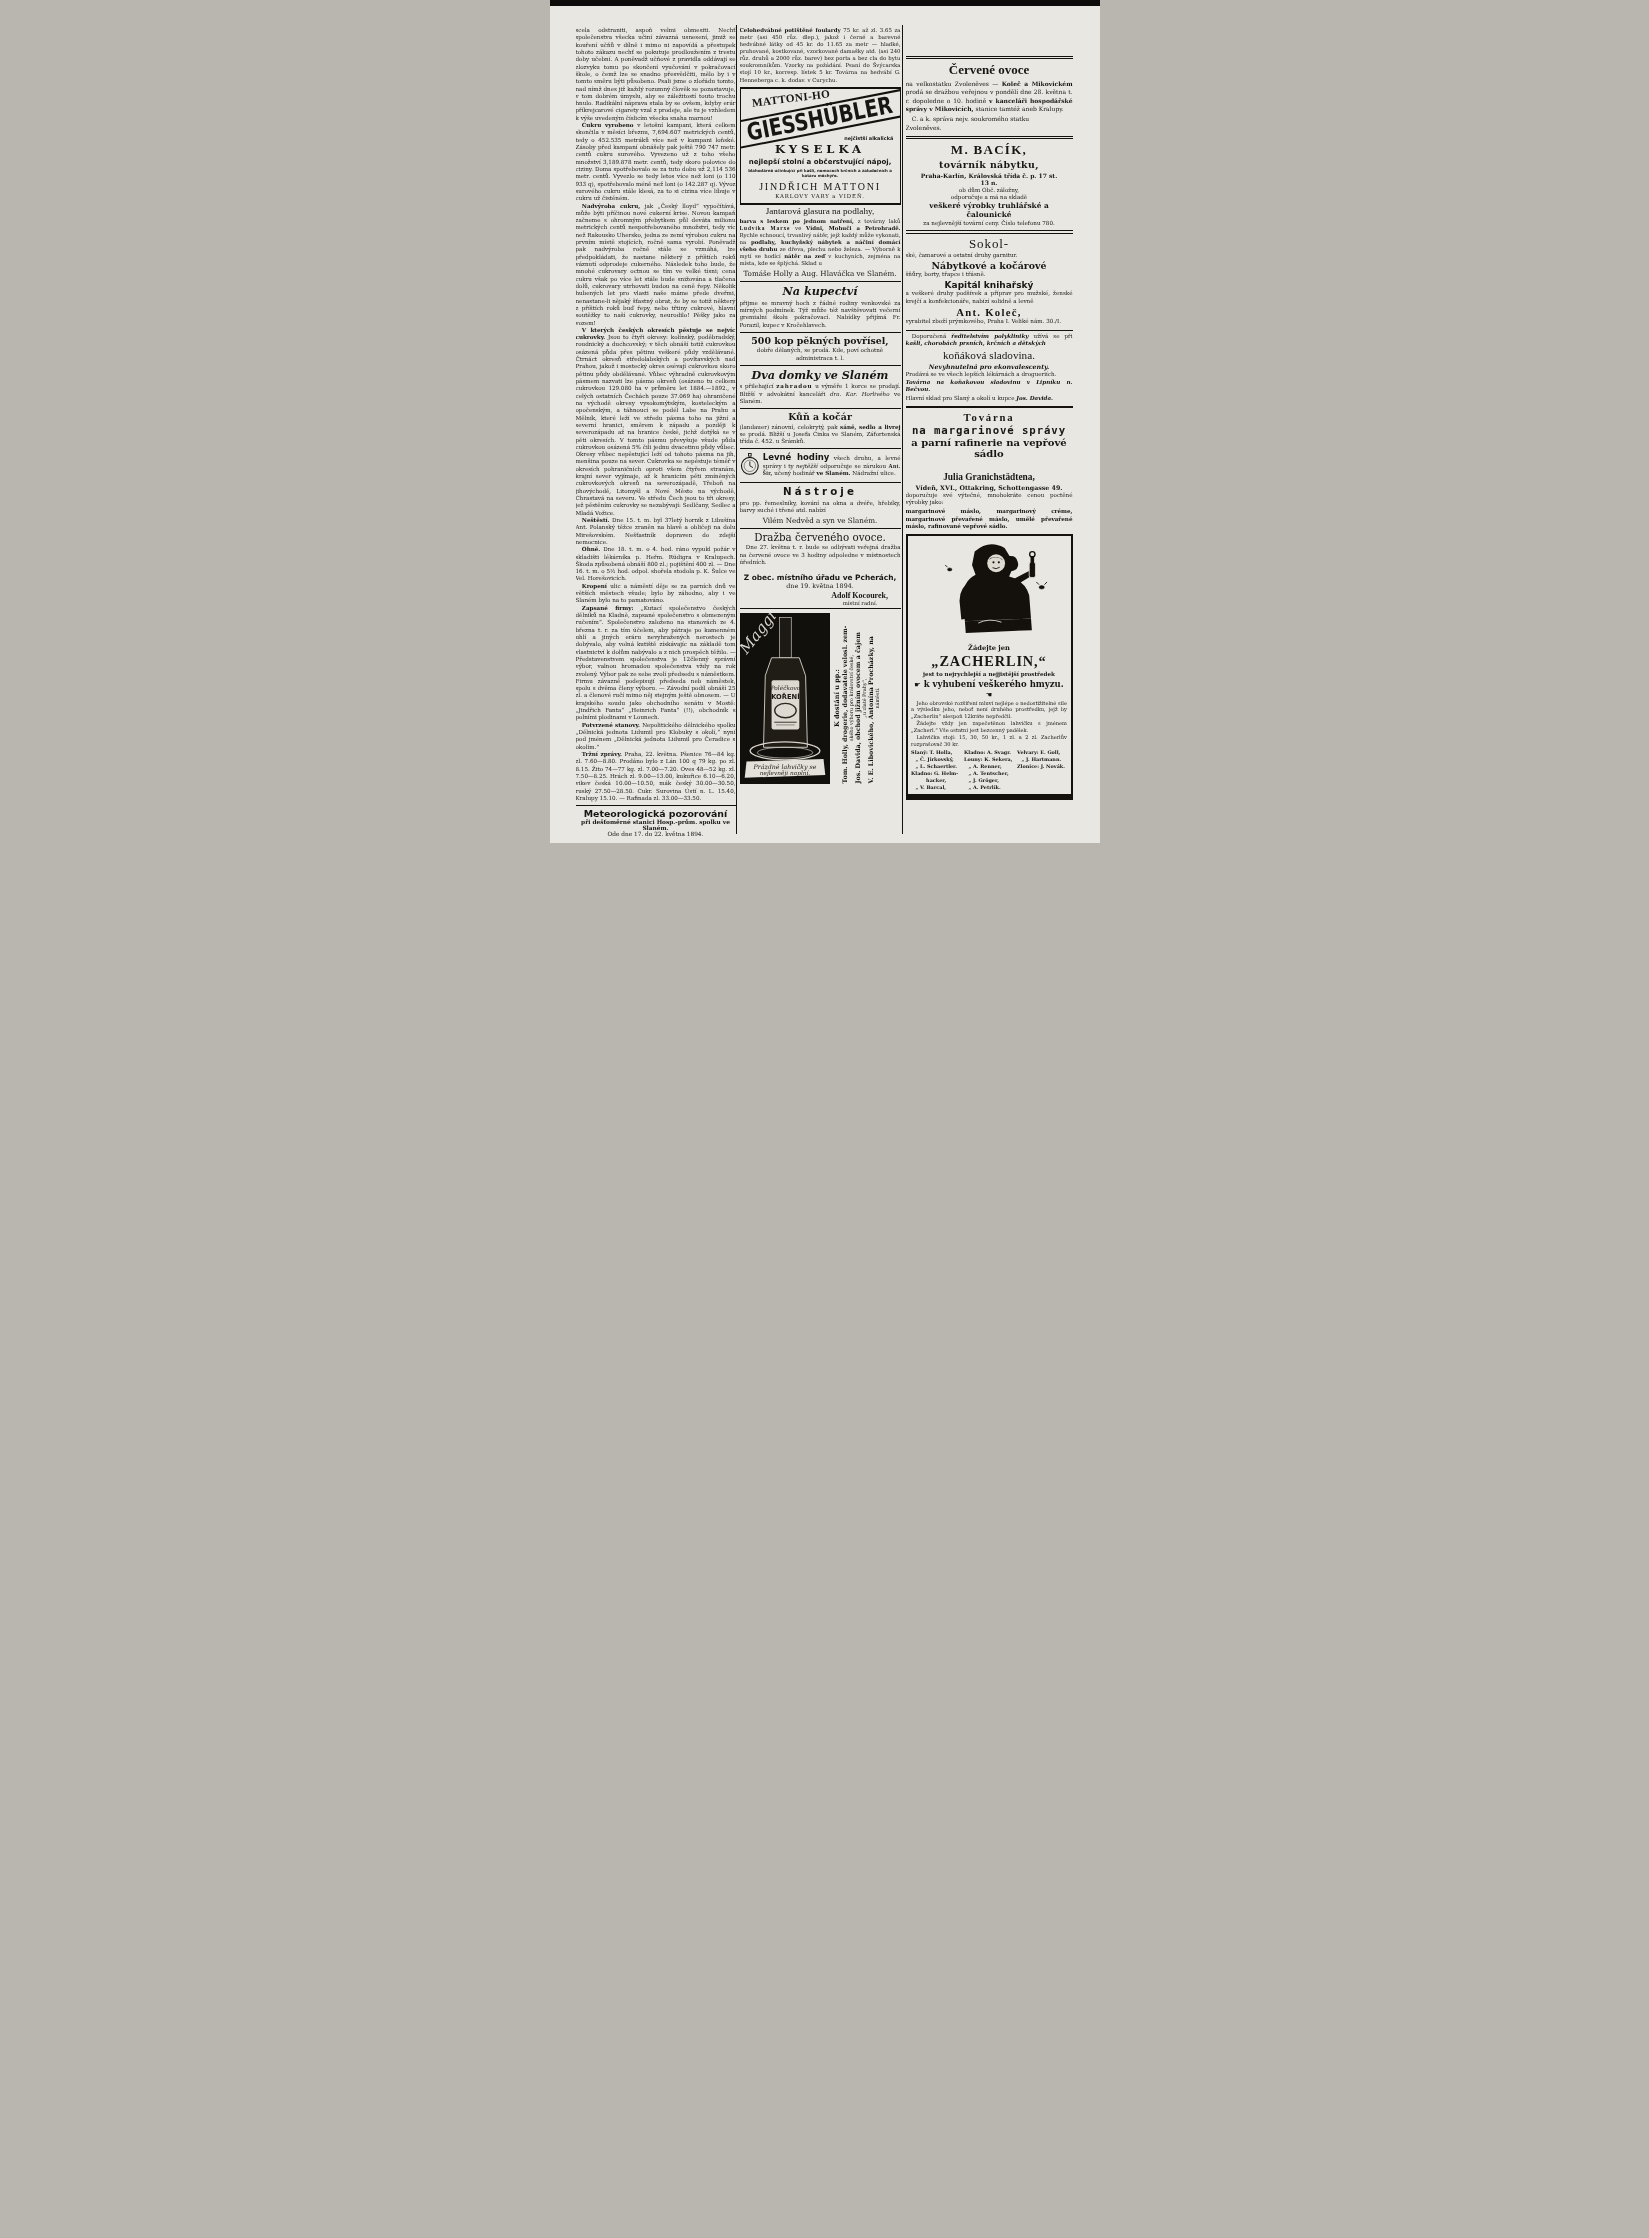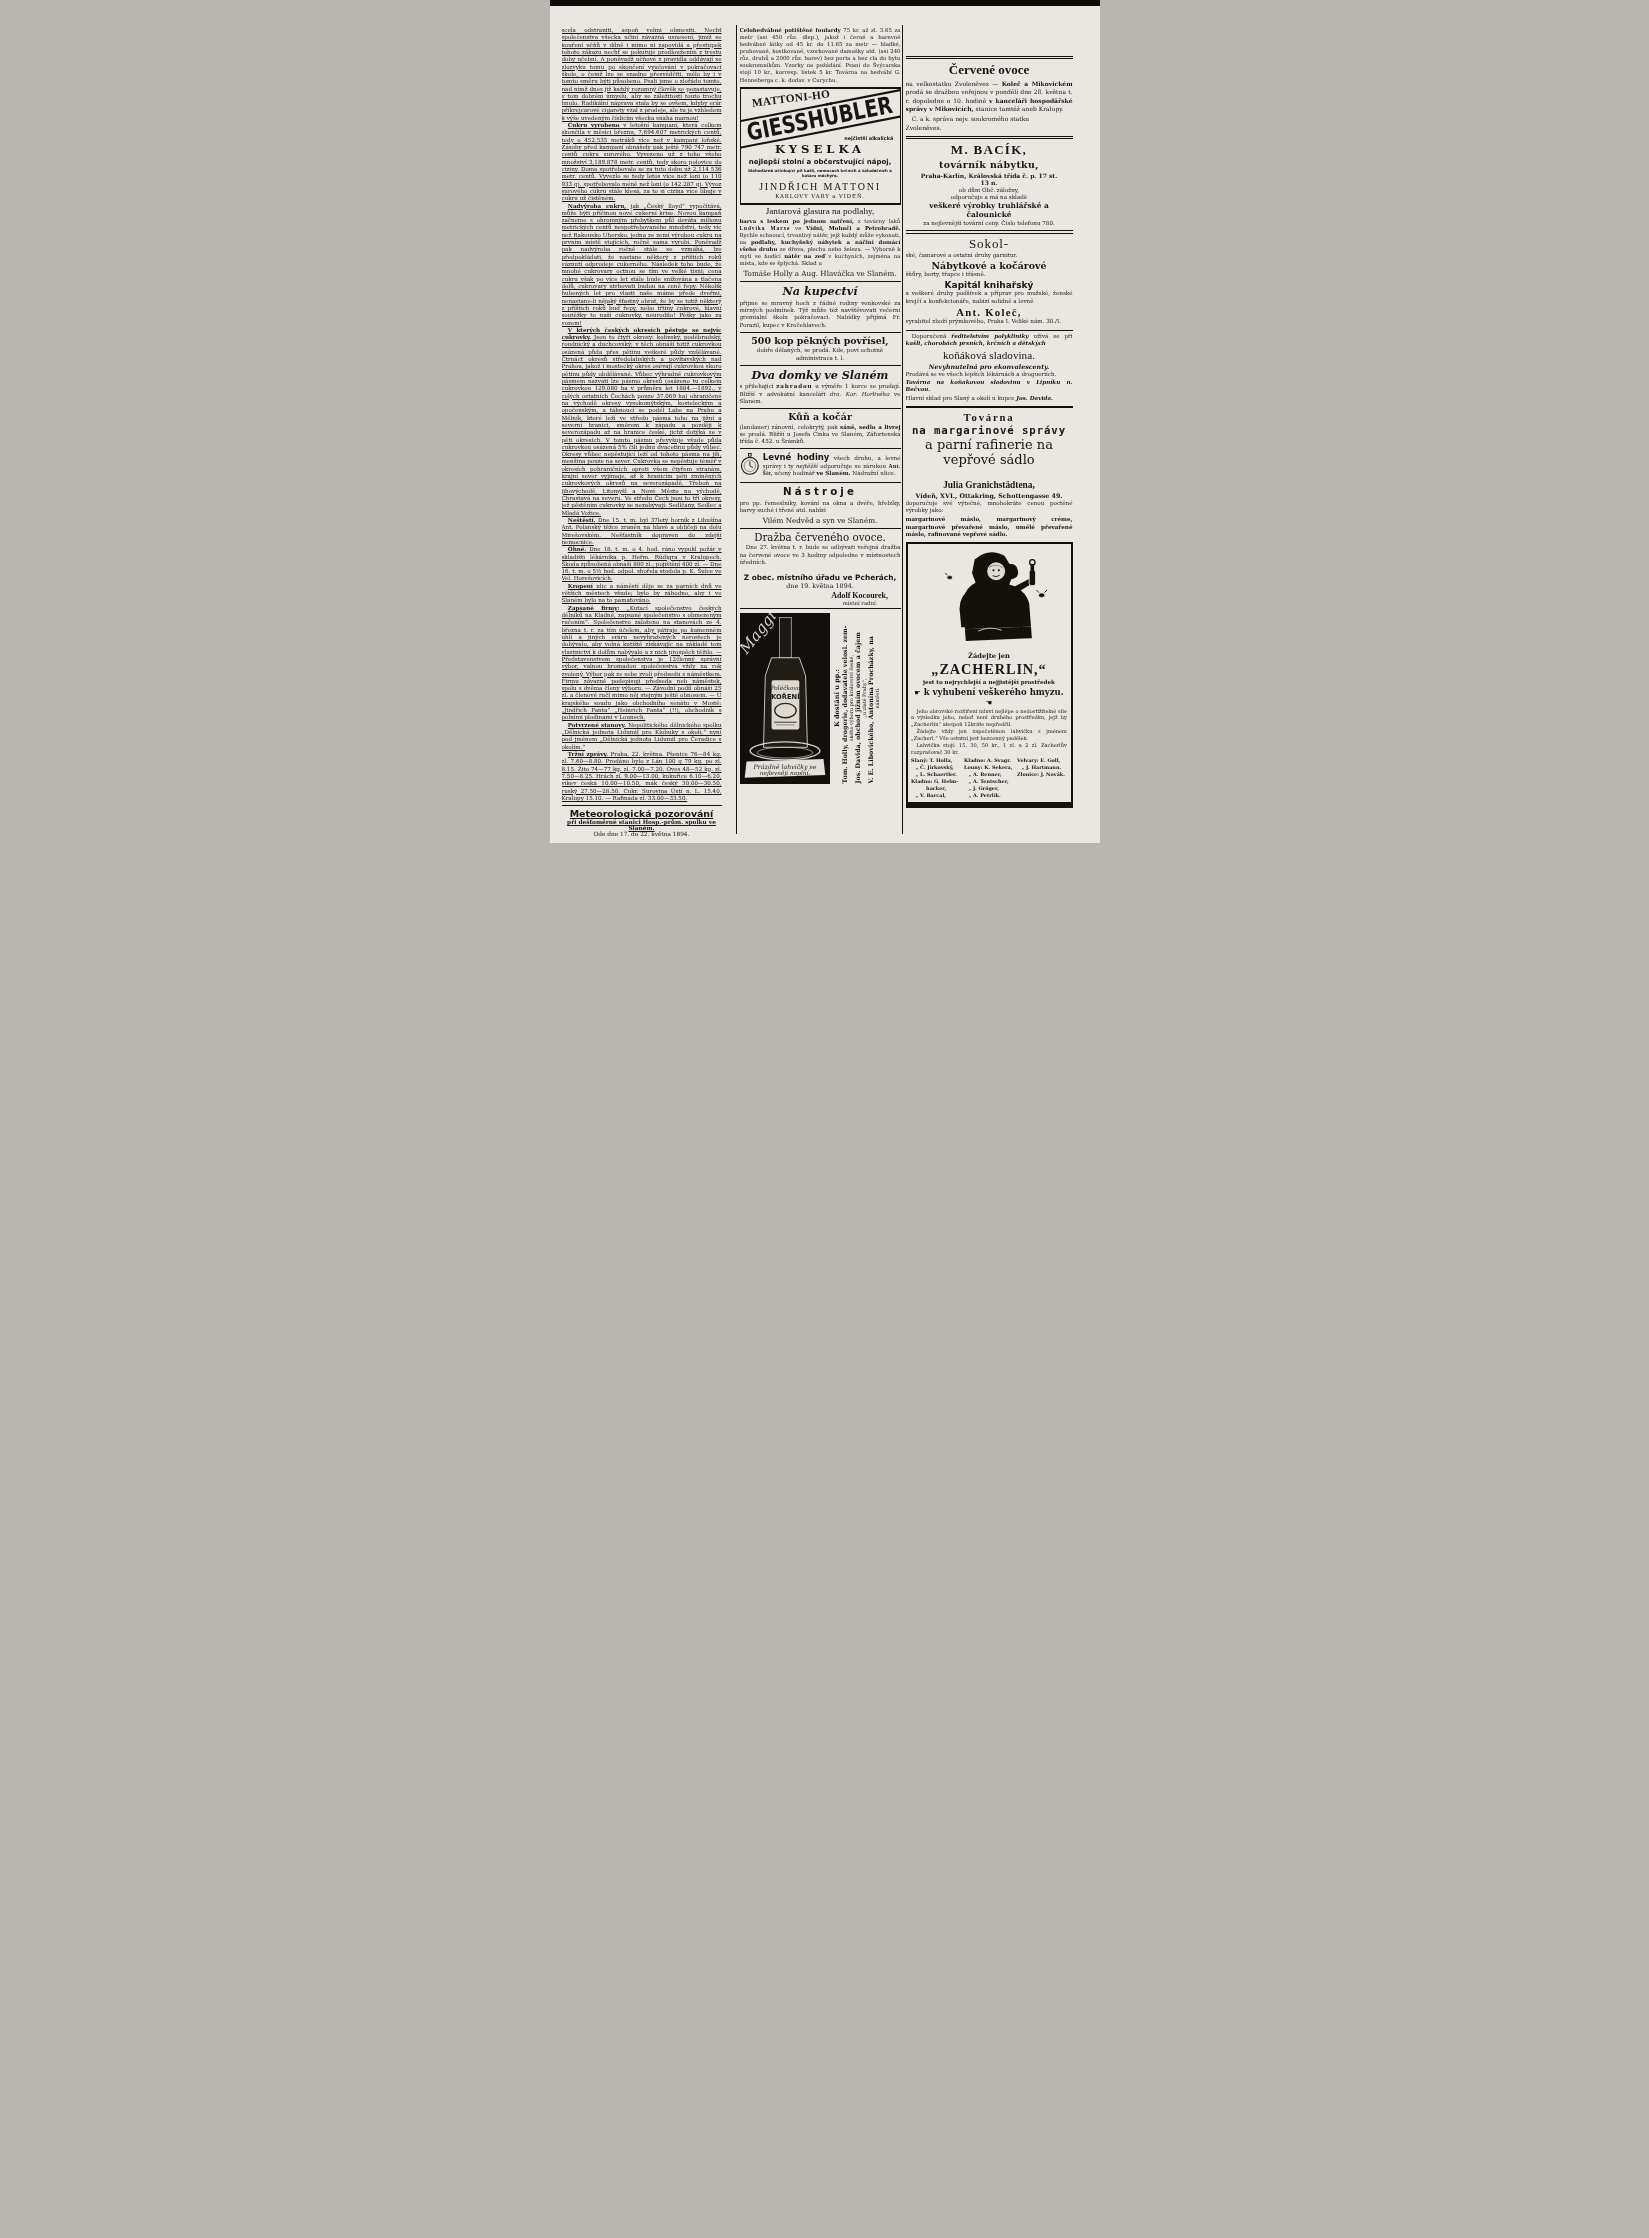--- a/index.html
+++ b/index.html
@@ -1,21 +1,21 @@
 <!DOCTYPE html>
 <html style="font-size:7.2px"><head>
 <meta charset="utf-8">
 <style>
   html,body{margin:0;padding:0;background:#b9b6af;}
   .page{position:relative;width:550px;height:843px;background:#e9e7e2;color:#181613;
         font-family:"DejaVu Serif", serif;overflow:hidden;margin:0 auto;}
   .topbar{position:absolute;left:0;top:0;width:550px;height:5.8px;background:#0d0c0a;}
   .vrule{position:absolute;top:25px;width:0.9px;height:809px;background:#17140f;}
   .col{position:absolute;top:27px;overflow:hidden;}
-  .col-left{left:12px;width:160px;height:810px;text-decoration:underline;}
+  .col-left{left:26px;width:160px;height:810px;}
   .col-mid{left:190px;width:161px;height:810px;}
   .col-right{left:356px;width:167px;height:810px;}
   p{margin:0;}
   .body-text{font-size:5.6px;line-height:1.31;text-align:justify;}
   .ind{text-indent:6.3px;}
   .b{font-weight:bold;}
   .i{font-style:italic;}
   .c{text-align:center;}
   .sp8{height:3.6px;}
   .bar{height:1.8px;background:#15120e;margin:2.7px 0;}
@@ -65,21 +65,21 @@
   .bacik-line{font-size:5.6px;text-align:center;margin-top:0.9px;}
   .bacik-prod{font-size:7.4px;font-weight:bold;text-align:center;margin-top:1.8px;}
   .sokol-big{font-size:13px;text-align:center;letter-spacing:0.9px;font-family:"Liberation Serif",serif;margin-top:0.9px;}
   .sokol-md{font-size:9.4px;font-weight:bold;text-align:center;margin-top:0.9px;}
   .sokol-sans{font-size:9px;font-weight:bold;text-align:center;font-family:"DejaVu Sans",sans-serif;margin-top:1.8px;}
   .sokol-sm{font-size:5.6px;text-align:justify;line-height:1.3;}
   .kral-name{font-size:10.7px;font-weight:bold;letter-spacing:1.3px;text-align:center;font-family:"Liberation Serif",serif;margin-top:1.3px;}
   .slad-title{font-size:11.2px;text-align:center;font-family:"Liberation Serif",serif;margin:1.8px 0;}
   .marg-t1{font-size:10.7px;font-weight:bold;letter-spacing:1.8px;text-align:center;font-family:"Liberation Serif",serif;}
   .marg-t2{font-size:10.7px;font-weight:bold;letter-spacing:0.9px;text-align:center;font-family:"DejaVu Sans Mono",monospace;margin-top:0.9px;}
-  .marg-t3{font-size:13px;text-align:center;margin-top:0.9px;}
+  .marg-t3{font-size:10px;text-align:center;margin-top:0.9px;font-weight:bold;}
   .marg-name{font-size:9.4px;font-weight:bold;text-align:center;margin-top:13px;font-family:"Liberation Serif",serif;}
   .marg-addr{font-size:6.3px;font-weight:bold;text-align:center;margin-top:1.3px;}
   .zbox{border:2.2px solid #15120e;border-bottom-width:6.3px;margin-top:3.6px;padding:1.8px 3.6px 2.7px 3.6px;}
   .z-pre{font-size:6.7px;font-weight:bold;text-align:center;margin-top:0.9px;}
   .z-title{font-size:14.3px;font-weight:bold;letter-spacing:0.9px;text-align:center;font-family:"Liberation Serif",serif;margin:0.9px 0;}
   .z-l1{font-size:5.6px;font-weight:bold;text-align:center;}
   .z-l2{font-size:8.5px;font-weight:bold;text-align:center;margin:1.3px 0;}
   .z-p{font-size:5.1px;line-height:1.28;text-align:justify;text-indent:5.4px;margin-top:0.9px;}
   .z-vend{display:grid;grid-template-columns:34% 34% 32%;font-size:4.9px;font-weight:bold;line-height:1.45;margin-top:1.3px;}
   .hand{font-family:"DejaVu Sans",sans-serif;font-weight:normal;font-size:7.2px;}

